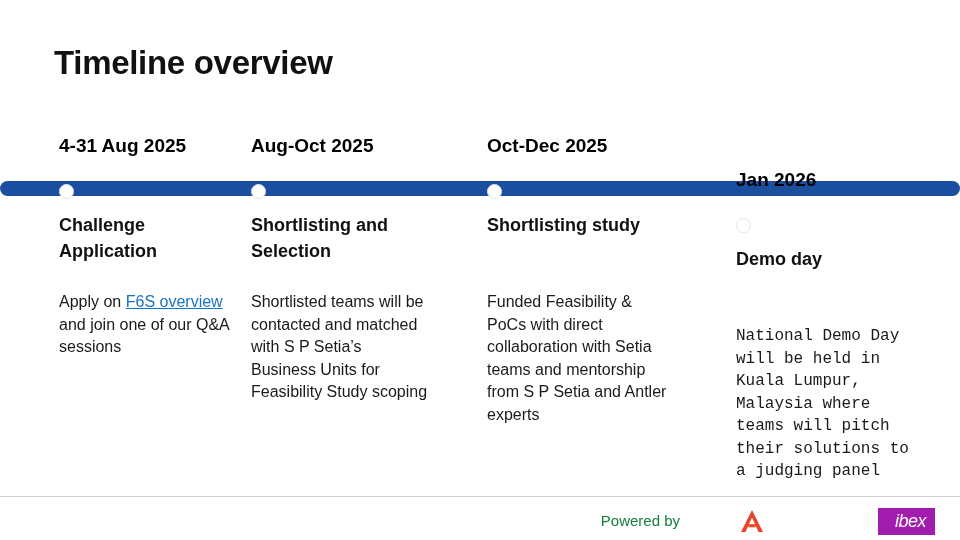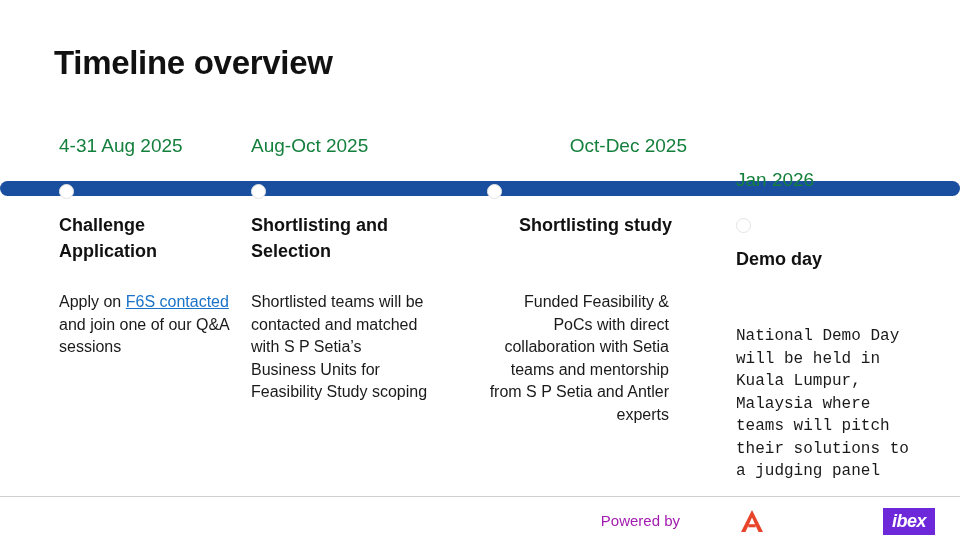--- a/index.html
+++ b/index.html
@@ -47,22 +47,22 @@
     width: 960px;
     height: 340px;
   }
   .col {
     position: absolute;
     top: 0;
     width: 200px;
   }
   .col-date {
     font-size: 19px;
-    font-weight: normal;
-    color: #15803d;
+    font-weight: bold;
+    color: #000000;
     line-height: 24px;
     white-space: nowrap;
   }
   .dot {
     position: absolute;
     top: 50px;
     left: 0px;
     width: 13px;
     height: 13px;
     border-radius: 50%;
@@ -100,21 +100,21 @@
     top: 496px;
     width: 960px;
     height: 1px;
     background: #d0d0d0;
   }
   .powered {
     position: absolute;
     right: 280px;
     top: 512px;
     font-size: 15px;
-    color: #a21caf;
+    color: #15803d;
   }
   .antler-logo {
     position: absolute;
     right: 143px;
     top: 508px;
     display: flex;
     align-items: flex-start;
     gap: 21px;
     flex-direction: column;
   }
@@ -126,56 +126,56 @@
   .antler-word {
     font-size: 20px;
     font-weight: bold;
     letter-spacing: 2.2px;
     color: #111111;
   }
   .ibex-logo {
     position: absolute;
     right: 25px;
     top: 508px;
-    background: #6d28d9;
+    background: #a21caf;
     color: #ffffff;
-    padding: 4px 9px 5px 9px;
+    padding: 4px 9px 5px 17px;
     font-size: 18px;
-    font-weight: bold;
+    font-weight: normal;
     font-style: italic;
     letter-spacing: -0.5px;
     line-height: 18px;
   }
 </style>
 </head>
 <body>
 
 <div class="slide">
 
   <div class="title">Timeline overview</div>
 
   <div class="timeline-bar"></div>
 
   <div class="columns">
 
     <div class="col" style="left:59px;">
       <div class="col-date">4-31 Aug 2025</div>
       <div class="dot"></div>
       <div class="col-head">Challenge Application</div>
-      <div class="col-body"><span>Apply on </span><a href="#">F6S contacted</a><span> and join one of our Q&amp;A sessions</span></div>
+      <div class="col-body"><span>Apply on </span><a href="#">F6S overview</a><span> and join one of our Q&amp;A sessions</span></div>
     </div>
 
     <div class="col" style="left:251px;">
       <div class="col-date">Aug-Oct 2025</div>
       <div class="dot"></div>
       <div class="col-head">Shortlisting and Selection</div>
       <div class="col-body">Shortlisted teams will be contacted and matched with S P Setia’s Business Units for Feasibility Study scoping</div>
     </div>
 
-    <div class="col" style="left:487px;text-align:right;">
+    <div class="col" style="left:487px;">
       <div class="col-date">Oct-Dec 2025</div>
       <div class="dot"></div>
       <div class="col-head">Shortlisting study</div>
       <div class="col-body" style="width:182px;">Funded Feasibility &amp; PoCs with direct collaboration with Setia teams and mentorship from S P Setia and Antler experts</div>
     </div>
 
     <div class="col" style="left:736px;margin-top:34px;">
       <div class="col-date">Jan 2026</div>
       <div class="dot"></div>
       <div class="col-head">Demo day</div>

